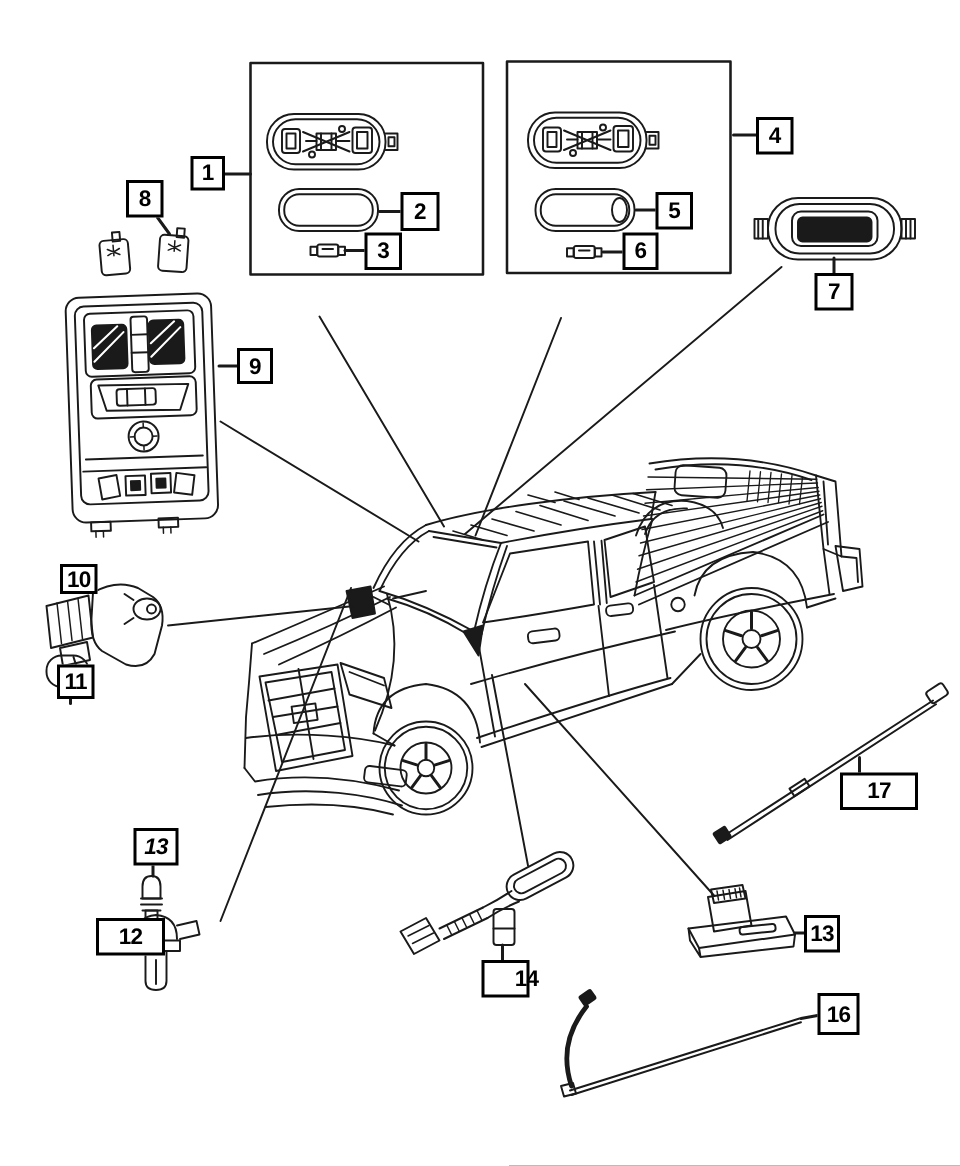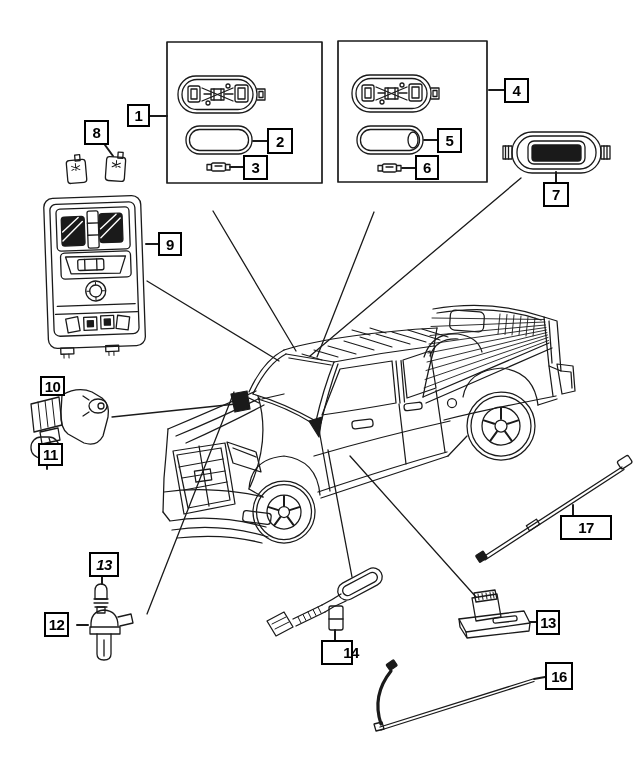--- a/index.html
+++ b/index.html
@@ -314,20 +314,20 @@
   <div class="callout" style="left:267px;top:128px;width:26px;height:26px;">2</div>
   <div class="callout" style="left:243px;top:155px;width:25px;height:25px;">3</div>
   <div class="callout" style="left:504px;top:78px;width:25px;height:25px;">4</div>
   <div class="callout" style="left:437px;top:128px;width:25px;height:25px;">5</div>
   <div class="callout" style="left:415px;top:155px;width:24px;height:25px;">6</div>
   <div class="callout" style="left:543px;top:182px;width:26px;height:25px;">7</div>
   <div class="callout" style="left:84px;top:120px;width:25px;height:25px;">8</div>
   <div class="callout" style="left:158px;top:232px;width:24px;height:24px;">9</div>
   <div class="callout" style="left:40px;top:364px;width:25px;height:20px;margin-top:12px;">10</div>
   <div class="callout" style="left:38px;top:443px;width:25px;height:23px;">11</div>
-  <div class="callout" style="left:44px;top:612px;width:25px;height:25px;">12</div>
+  <div class="callout" style="left:64px;top:612px;width:46px;height:25px;">12</div>
   <div class="callout" style="left:89px;top:552px;width:30px;height:25px;font-style:italic;">13</div>
   <div class="callout" style="left:321px;top:640px;width:26px;height:25px;padding-left:28px;">14</div>
   <div class="callout" style="left:536px;top:610px;width:24px;height:25px;">13</div>
   <div class="callout" style="left:545px;top:662px;width:28px;height:28px;text-align:center;">16</div>
   <div class="callout" style="left:560px;top:515px;width:52px;height:25px;">17</div>
 
 </div>
 
 </body></html>

